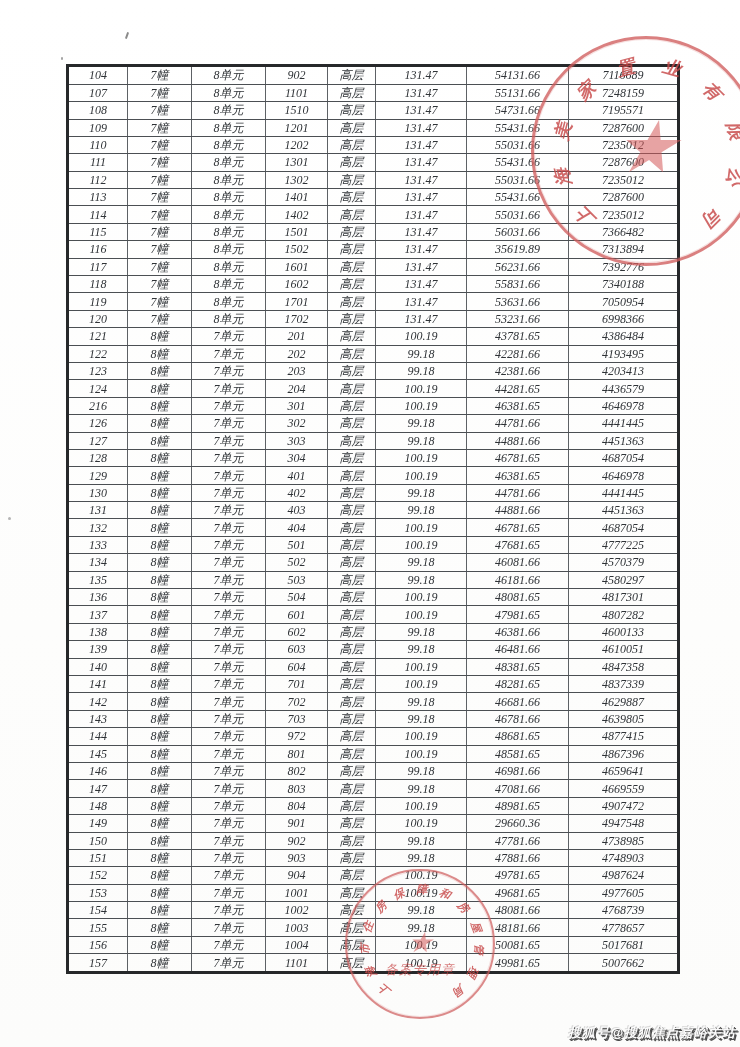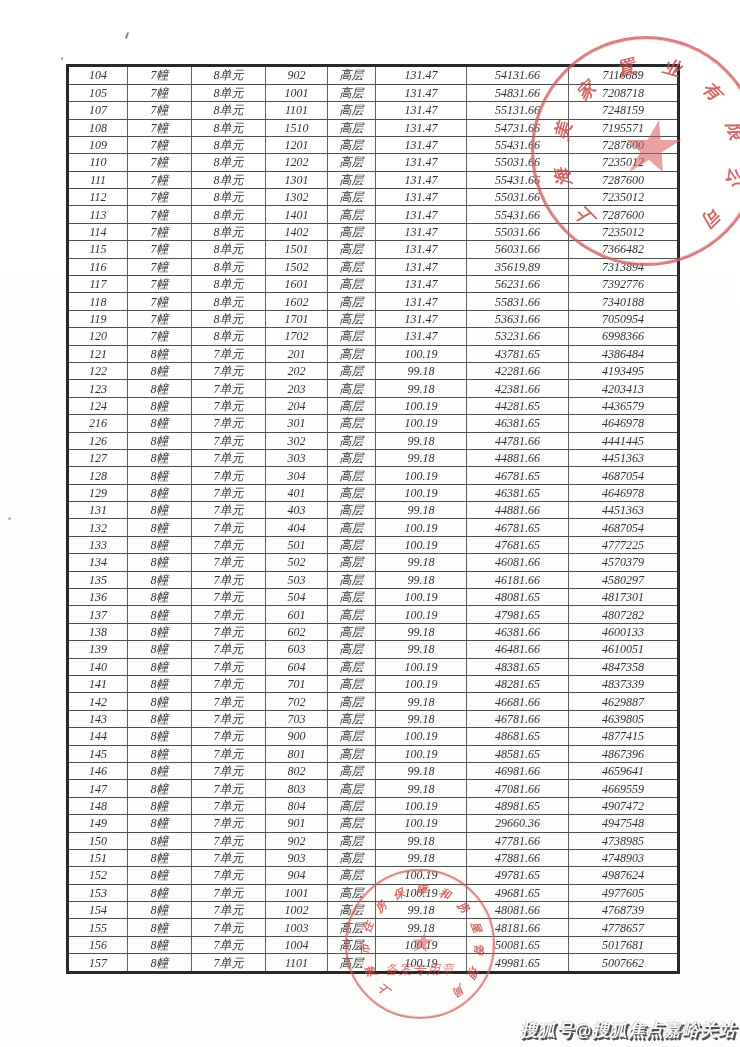--- a/index.html
+++ b/index.html
@@ -58,21 +58,21 @@
     color:rgba(199,72,72,0.7);
     white-space:nowrap;letter-spacing:1px;
   }
   .stamp-company .stamp-star{font-size:72px;}
   .stamp-gov .stamp-star{font-size:28px;}
   .stamp-gov .stamp-center-text{font-size:13px;}
   
   .watermark{
     position:absolute;right:4px;bottom:5px;
     font-family:"Liberation Sans","DejaVu Sans",sans-serif;
-    font-size:17px;font-weight:bold;letter-spacing:1px;
+    font-size:13px;font-weight:bold;letter-spacing:1px;
     color:#fbfbfb;
     text-shadow:2px 2px 0 #4a4a4a,1px 1px 0 #5a5a5a,-1px -1px 0 #d8d8d8;
   }
   
   .speck{position:absolute;background:#8a8a8a;border-radius:1px;}
   .speck-a{left:126px;top:32px;width:2px;height:7px;transform:rotate(20deg);}
   .speck-b{left:61px;top:57px;width:2px;height:3px;background:#a5a5a5;}
   .speck-c{left:8px;top:517px;width:3px;height:3px;background:#b5b5b5;border-radius:50%;}
 </style>
 </head>
@@ -100,30 +100,20 @@
           <td>104</td>
           <td>7幢</td>
           <td>8单元</td>
           <td>902</td>
           <td>高层</td>
           <td>131.47</td>
           <td>54131.66</td>
           <td>7116689</td>
         </tr>
         <tr>
-          <td>105</td>
-          <td>7幢</td>
-          <td>8单元</td>
-          <td>1001</td>
-          <td>高层</td>
-          <td>131.47</td>
-          <td>54831.66</td>
-          <td>7208718</td>
-        </tr>
-        <tr>
           <td>107</td>
           <td>7幢</td>
           <td>8单元</td>
           <td>1101</td>
           <td>高层</td>
           <td>131.47</td>
           <td>55131.66</td>
           <td>7248159</td>
         </tr>
         <tr>
@@ -340,20 +330,30 @@
           <td>129</td>
           <td>8幢</td>
           <td>7单元</td>
           <td>401</td>
           <td>高层</td>
           <td>100.19</td>
           <td>46381.65</td>
           <td>4646978</td>
         </tr>
         <tr>
+          <td>130</td>
+          <td>8幢</td>
+          <td>7单元</td>
+          <td>402</td>
+          <td>高层</td>
+          <td>99.18</td>
+          <td>44781.66</td>
+          <td>4441445</td>
+        </tr>
+        <tr>
           <td>131</td>
           <td>8幢</td>
           <td>7单元</td>
           <td>403</td>
           <td>高层</td>
           <td>99.18</td>
           <td>44881.66</td>
           <td>4451363</td>
         </tr>
         <tr>
@@ -473,21 +473,21 @@
           <td>703</td>
           <td>高层</td>
           <td>99.18</td>
           <td>46781.66</td>
           <td>4639805</td>
         </tr>
         <tr>
           <td>144</td>
           <td>8幢</td>
           <td>7单元</td>
-          <td>900</td>
+          <td>972</td>
           <td>高层</td>
           <td>100.19</td>
           <td>48681.65</td>
           <td>4877415</td>
         </tr>
         <tr>
           <td>145</td>
           <td>8幢</td>
           <td>7单元</td>
           <td>801</td>

